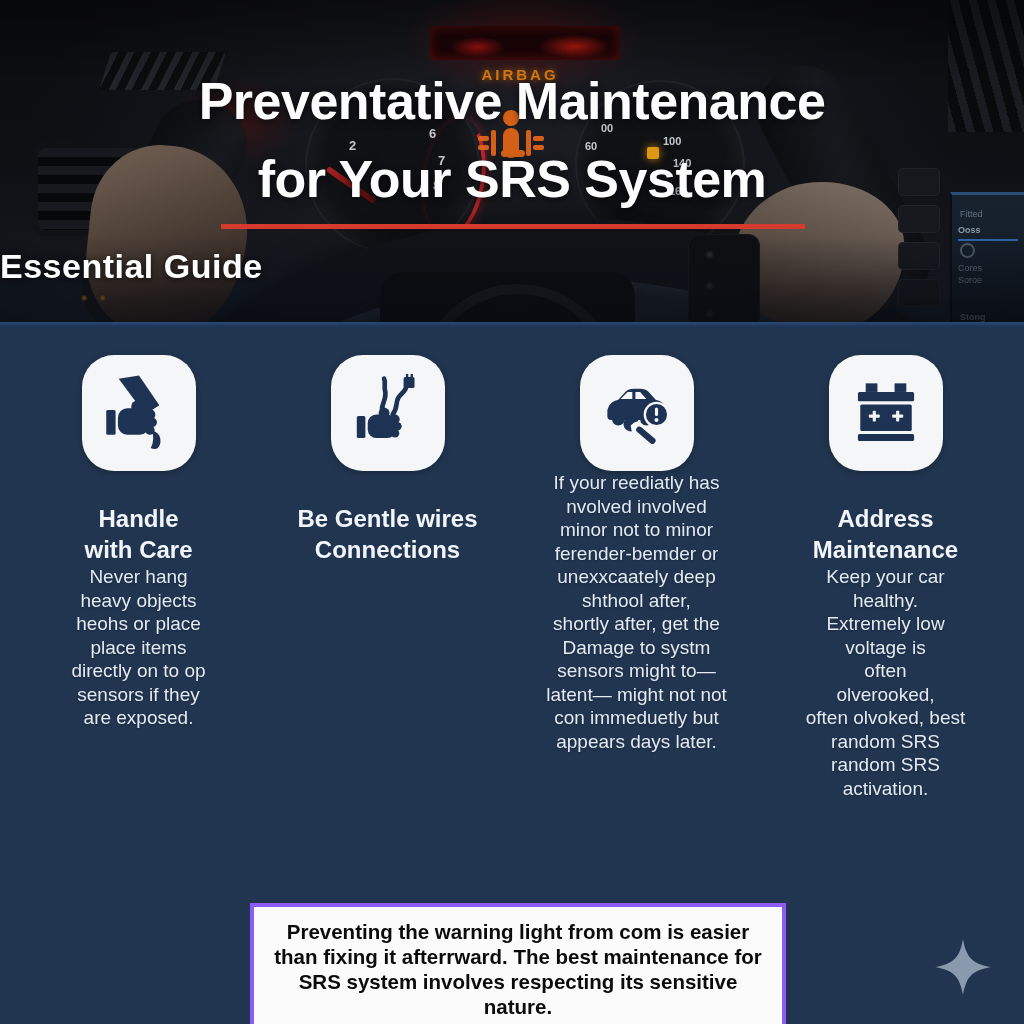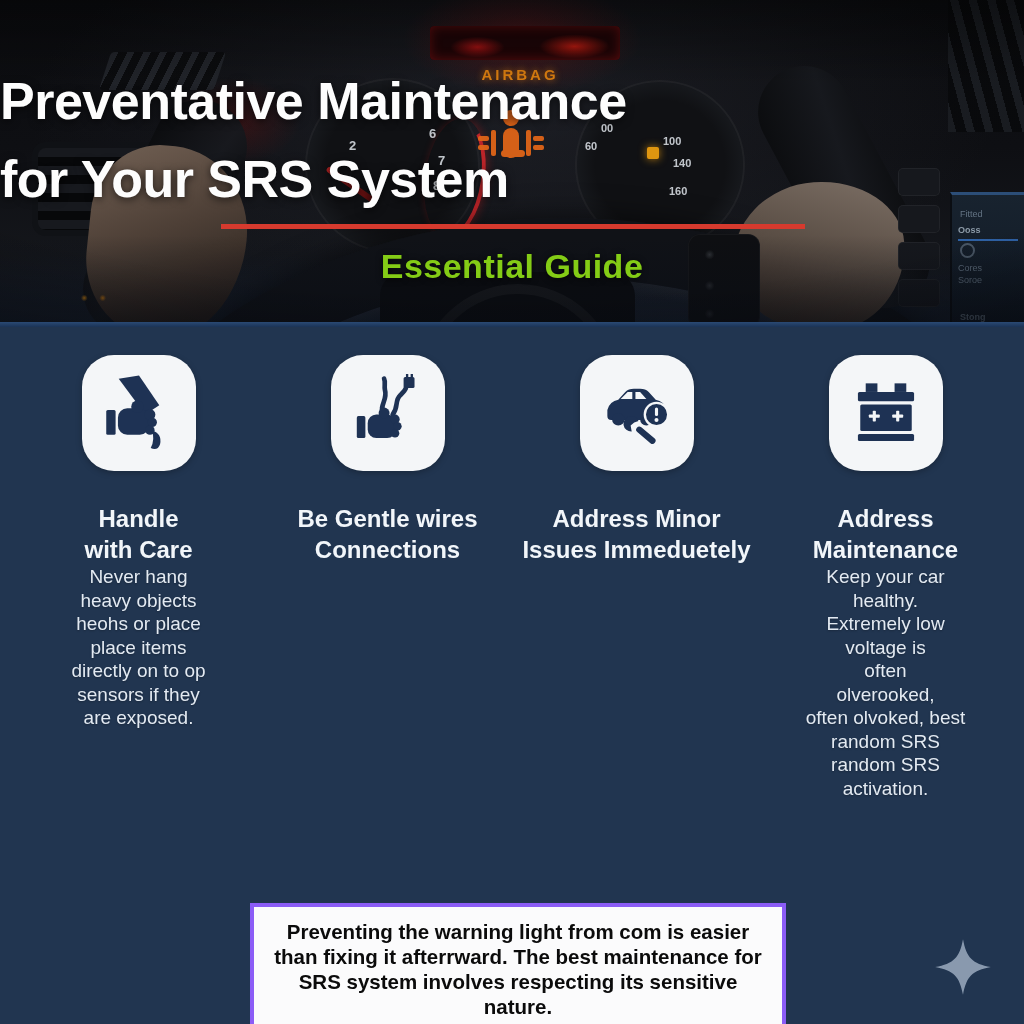--- a/index.html
+++ b/index.html
@@ -86,25 +86,25 @@
   .orange-dots{left:76px;top:292px;width:46px;height:12px;opacity:.95;
     background:
       radial-gradient(4px 4px at 18% 50%, #d98a12, transparent 85%),
       radial-gradient(4px 4px at 58% 50%, #c97a10, transparent 85%);}
   .hero-vignette{inset:0;
     background:
       radial-gradient(120% 105% at 50% 35%, transparent 52%, rgba(0,0,0,.55) 100%),
       linear-gradient(180deg, rgba(0,0,0,.38), transparent 26%, transparent 72%, rgba(8,12,20,.55));}
   .hero-edge{left:0;bottom:0;width:100%;height:5px;
     background:linear-gradient(180deg,#2a4a74,#1b3356);}
-  .hero-title{left:0;right:0;top:62px;text-align:left;color:#fdfdfd;z-index:10;
+  .hero-title{left:0;right:0;top:62px;text-align:center;color:#fdfdfd;z-index:10;
     font-size:52px;font-weight:bold;line-height:78px;letter-spacing:-.5px;
     white-space:pre-line;text-shadow:0 2px 8px rgba(0,0,0,.65);}
   .divider{left:221px;top:224px;width:584px;height:5px;background:#d63a2e;z-index:10;}
-  .hero-subtitle{left:0;right:0;top:247px;text-align:center;color:#84cc16;z-index:10;
+  .hero-subtitle{left:0;right:0;top:247px;text-align:left;color:#ffffff;z-index:10;
     font-size:34px;font-weight:bold;letter-spacing:.5px;text-shadow:0 1px 6px rgba(0,0,0,.7);}
   
   .tips-grid{position:absolute;left:0;top:327px;width:1024px;
     display:grid;grid-template-columns:repeat(4,1fr);padding:0 14px;box-sizing:border-box;}
   .tip{text-align:center;}
   .tile{width:114px;height:116px;margin:28px auto 0;background:#f4f6f8;border-radius:32px;
     display:flex;align-items:center;justify-content:center;
     box-shadow:0 2px 6px rgba(0,0,0,.25);}
   .tile svg{width:78px;height:78px;}
   .tip-heading{margin-top:32px;font-size:24px;font-weight:bold;line-height:31px;
@@ -265,22 +265,32 @@
           </g>
           <circle cx="75" cy="52" r="15" fill="#1e3254" stroke="#f4f6f8" stroke-width="3"></circle>
           <rect x="73" y="43" width="4" height="11" rx="2" fill="#f4f6f8"></rect>
           <circle cx="75" cy="59" r="2.6" fill="#f4f6f8"></circle>
           <g fill="#1e3254" transform="rotate(40 56 74)">
             <rect x="48" y="70" width="30" height="8" rx="4"></rect>
             <path d="M44,66 a10,10 0 1 0 2,16 l-6,-5 1,-6 z"></path>
           </g>
         </svg>
       </div>
-      <div class="tip-heading">Address Minor
-Issues Immeduetely</div>
+      <div class="tip-body">If your reediatly has
+nvolved involved
+minor not to minor
+ferender-bemder or
+unexxcaately deep
+shthool after,
+shortly after, get the
+Damage to systm
+sensors might to—
+latent— might not not
+con immeduetly but
+appears days later.</div>
     </div>
 
     <div class="tip">
       <div class="tile">
         <svg viewBox="0 0 100 100">
           <g fill="#1e3254">
             <rect x="24" y="12" width="15" height="11"></rect>
             <rect x="61" y="12" width="15" height="11"></rect>
             <rect x="14" y="23" width="72" height="12" rx="2"></rect>
             <rect x="17" y="39" width="66" height="34" rx="2"></rect>

